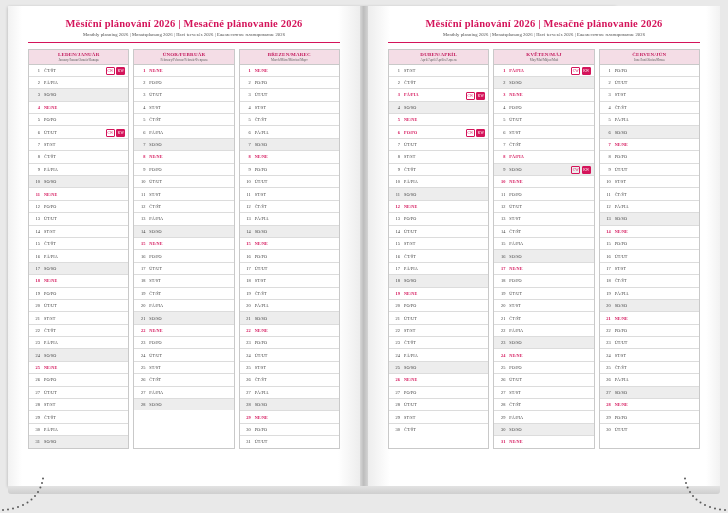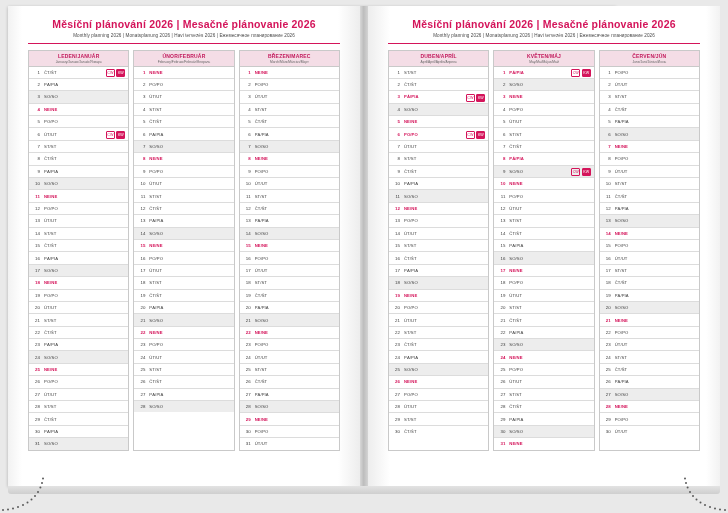--- a/index.html
+++ b/index.html
@@ -21,20 +21,21 @@
   }
   
   .book {
     position: absolute;
     left: 8px;
     top: 6px;
     width: 608px;
     height: 480px;
     background: #fef9c3;
     box-shadow: 0 1px 3px rgba(0,0,0,0.25);
+    font-family: Liberation Serif, serif;
   }
   .page-half {
     position: absolute;
     top: 0;
     width: 352px;
     height: 480px;
     background: #ffffff;
   }
   .page-left  { left: 0px;   background: linear-gradient(to right, #f2f2f2 0px, #ffffff 14px, #ffffff 330px, #ededed 352px); }
   .page-right { left: 360px; background: linear-gradient(to left,  #f2f2f2 0px, #ffffff 14px, #ffffff 330px, #ededed 352px); }

